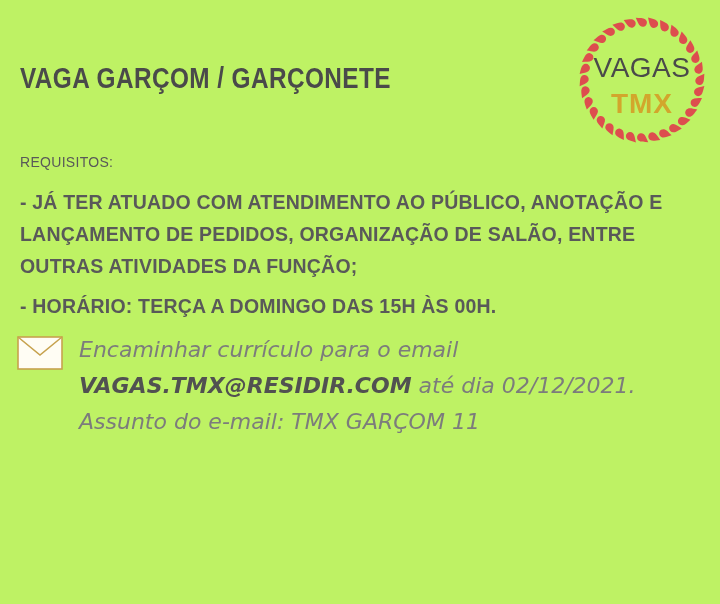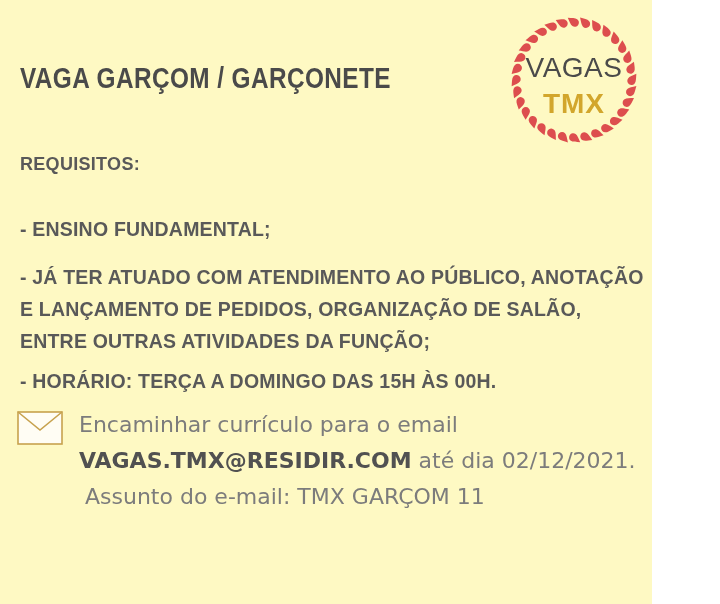--- a/index.html
+++ b/index.html
@@ -8,23 +8,23 @@
     background: #ffffff;
   }
   body {
     width: 720px;
     height: 604px;
     font-family: "Liberation Sans", sans-serif;
     overflow: hidden;
   }
   .flyer {
     position: relative;
-    width: 652px;
+    width: 720px;
     height: 604px;
-    background: #fef9c3;
+    background: #bef264;
     box-sizing: border-box;
   }
   .header {
     display: flex;
     justify-content: space-between;
     align-items: flex-start;
     height: 152px;
     padding: 10px 8px 0 20px;
     box-sizing: border-box;
   }
@@ -47,22 +47,22 @@
   }
   .logo-bottom {
     font-family: "Liberation Sans", sans-serif;
     font-size: 28px;
     font-weight: bold;
     letter-spacing: 1px;
     fill: var(--gold);
   }
   .req-heading {
     margin: 2px 9px 0 20px;
-    font-size: 18px;
-    font-weight: bold;
+    font-size: 14px;
+    font-weight: normal;
     letter-spacing: 0.3px;
     color: var(--body);
   }
   .req-item {
     margin-left: 20px;
     max-width: 650px;
     font-size: 19.5px;
     font-weight: bold;
     letter-spacing: 0.2px;
     line-height: 32px;
@@ -81,27 +81,27 @@
     flex: 0 0 auto;
     margin-top: 4px;
   }
   .contact-text {
     margin-left: 16px;
     font-family: "DejaVu Sans", sans-serif;
     font-size: 22px;
     line-height: 36px;
     color: var(--light);
   }
-  .contact-line { white-space: nowrap; }
+  .contact-line { white-space: nowrap; font-style: italic; }
   .email {
     font-weight: bold;
     color: var(--email);
   }
   .light { color: var(--light); font-weight: normal; }
-  .subject { margin-left: 6px; }
+  .subject { }
 </style>
 </head>
 <body>
 
 <div class="flyer">
 
   <header class="header">
     <h1 class="title">VAGA GARÇOM / GARÇONETE</h1>
 
     <div class="logo">
@@ -142,21 +142,20 @@
           </g>
         <text x="70" y="67" text-anchor="middle" class="logo-top">VAGAS</text>
         <text x="70" y="103" text-anchor="middle" class="logo-bottom">TMX</text>
       </svg>
     </div>
   </header>
 
   <main>
     <div class="req-heading">REQUISITOS:</div>
 
-    <div class="req-item item-0">- ENSINO FUNDAMENTAL;</div>
 
     <div class="req-item item-1">- JÁ TER ATUADO COM ATENDIMENTO AO PÚBLICO, ANOTAÇÃO E LANÇAMENTO DE PEDIDOS, ORGANIZAÇÃO DE SALÃO, ENTRE OUTRAS ATIVIDADES DA FUNÇÃO;</div>
 
     <div class="req-item item-2">- HORÁRIO: TERÇA A DOMINGO DAS 15H ÀS 00H.</div>
 
 
     <div class="contact">
       <svg class="envelope" width="46" height="34" viewBox="0 0 46 34">
         <rect x="1" y="1" width="44" height="32" fill="#fffdf4" stroke="var(--env)" stroke-width="1.6"></rect>
         <path d="M1,1 L23,19 L45,1" fill="none" stroke="var(--env)" stroke-width="1.6"></path>

